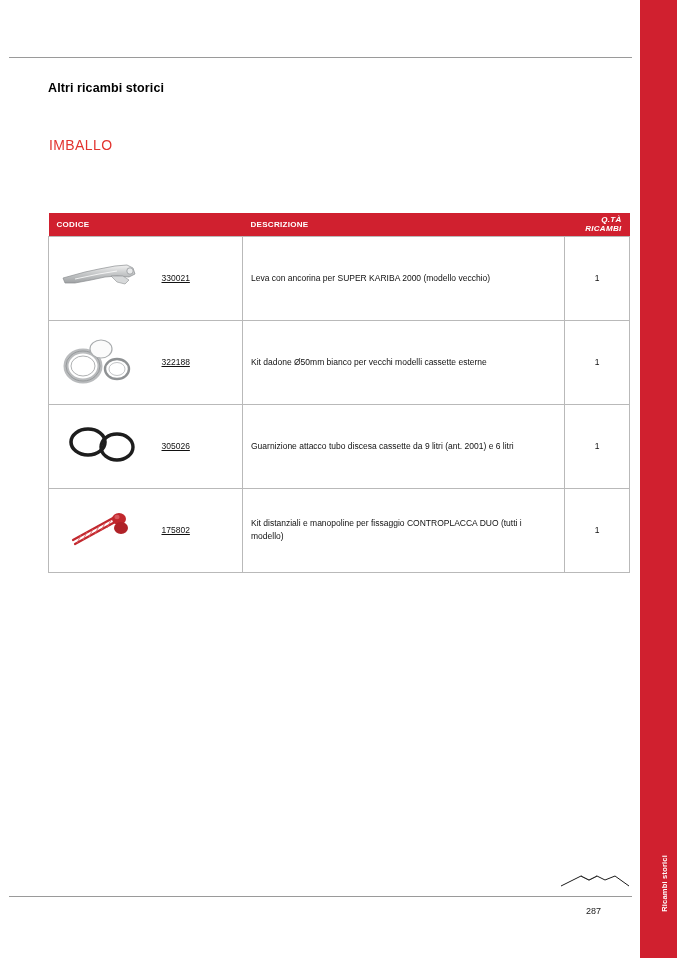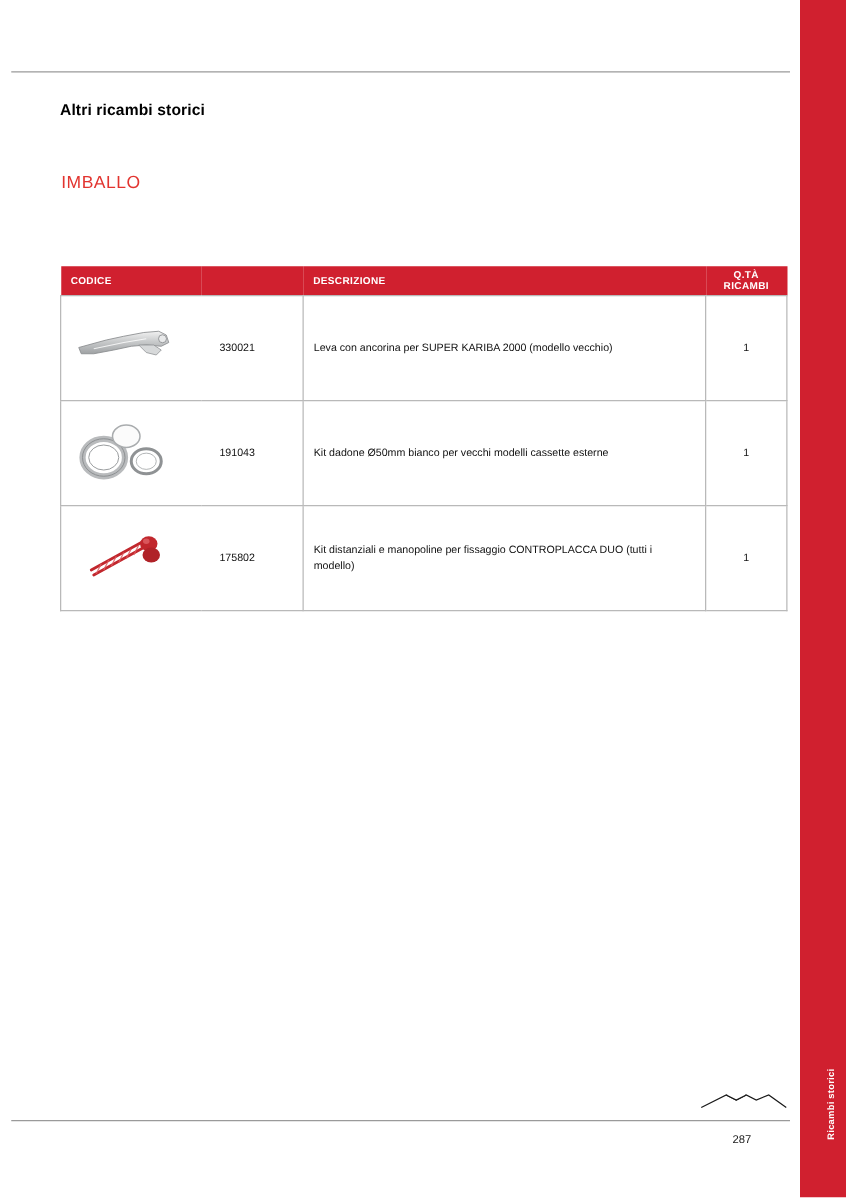--- a/index.html
+++ b/index.html
@@ -108,40 +108,42 @@
     vertical-align: middle;
     border: none;
   }
   th.col-img { width: 112px; margin-top: 24px; }
   th.col-code { width: 82px; }
   th.col-desc { width: 322px; }
   th.col-qty { width: 65px; text-align: center; padding: 0; }
   th.col-qty .qty-lines {
     display: block;
     line-height: 1.15;
-    text-align: center;
+    text-align: right;
+    font-style: italic;
   }
 
   table.parts td {
     border: 1px solid #b9b9b9;
     vertical-align: middle;
     height: 84px;
     background: #ffffff;
   }
   table.parts tbody tr td.cell-img {
     border-right: none;
     text-align: center;
     padding: 0;
   }
   table.parts tbody tr td.cell-code {
     border-left: none;
-    text-align: center;
+    text-align: left;
     padding-right: 24px;
     font-size: 8.5px;
     color: #111111;
+    text-decoration: underline;
   }
   table.parts tbody tr td.cell-desc {
     padding: 0 14px 0 8px;
     font-size: 8.5px;
     color: #111111;
     line-height: 1.5;
   }
   table.parts tbody tr td.cell-qty {
     text-align: center;
     font-size: 8.5px;
@@ -230,25 +232,38 @@
               <svg width="100" height="60" viewBox="0 0 100 60" aria-hidden="true">
                 <ellipse cx="28" cy="36" rx="17" ry="15" fill="none" stroke="#b9bbbd" stroke-width="5"></ellipse>
                 <ellipse cx="28" cy="36" rx="17" ry="15" fill="none" stroke="#8d9092" stroke-width="0.8"></ellipse>
                 <ellipse cx="28" cy="36" rx="12" ry="10" fill="#ffffff" stroke="#9a9d9f" stroke-width="0.8"></ellipse>
                 <ellipse cx="46" cy="19" rx="11" ry="9" fill="#fbfbfb" stroke="#a9acae" stroke-width="1.2"></ellipse>
                 <ellipse cx="62" cy="39" rx="12" ry="10" fill="none" stroke="#8f9294" stroke-width="2.4"></ellipse>
                 <ellipse cx="62" cy="39" rx="8" ry="6.5" fill="#ffffff" stroke="#a8abad" stroke-width="0.7"></ellipse>
               </svg>
             </span>
           </td>
-          <td class="cell-code">191043</td>
+          <td class="cell-code">322188</td>
           <td class="cell-desc">Kit dadone Ø50mm bianco per vecchi modelli cassette esterne</td>
           <td class="cell-qty">1</td>
         </tr>
 
+        <tr>
+          <td class="cell-img">
+            <span class="thumb">
+              <svg width="100" height="60" viewBox="0 0 100 60" aria-hidden="true">
+                <ellipse cx="33" cy="28" rx="17" ry="13" fill="none" stroke="#1d1d1d" stroke-width="3.6"></ellipse>
+                <ellipse cx="62" cy="33" rx="16" ry="13" fill="none" stroke="#1d1d1d" stroke-width="3.4"></ellipse>
+              </svg>
+            </span>
+          </td>
+          <td class="cell-code">305026</td>
+          <td class="cell-desc">Guarnizione attacco tubo discesa cassette da 9 litri (ant. 2001) e 6 litri</td>
+          <td class="cell-qty">1</td>
+        </tr>
 
         <tr>
           <td class="cell-img">
             <span class="thumb">
               <svg width="100" height="60" viewBox="0 0 100 60" aria-hidden="true">
                 <g stroke="#c1272d" stroke-width="2.2" stroke-linecap="round">
                   <line x1="18" y1="42" x2="58" y2="20"></line>
                   <line x1="20" y1="46" x2="60" y2="24"></line>
                 </g>
                 <g stroke="#e05a5f" stroke-width="1" opacity="0.85">

